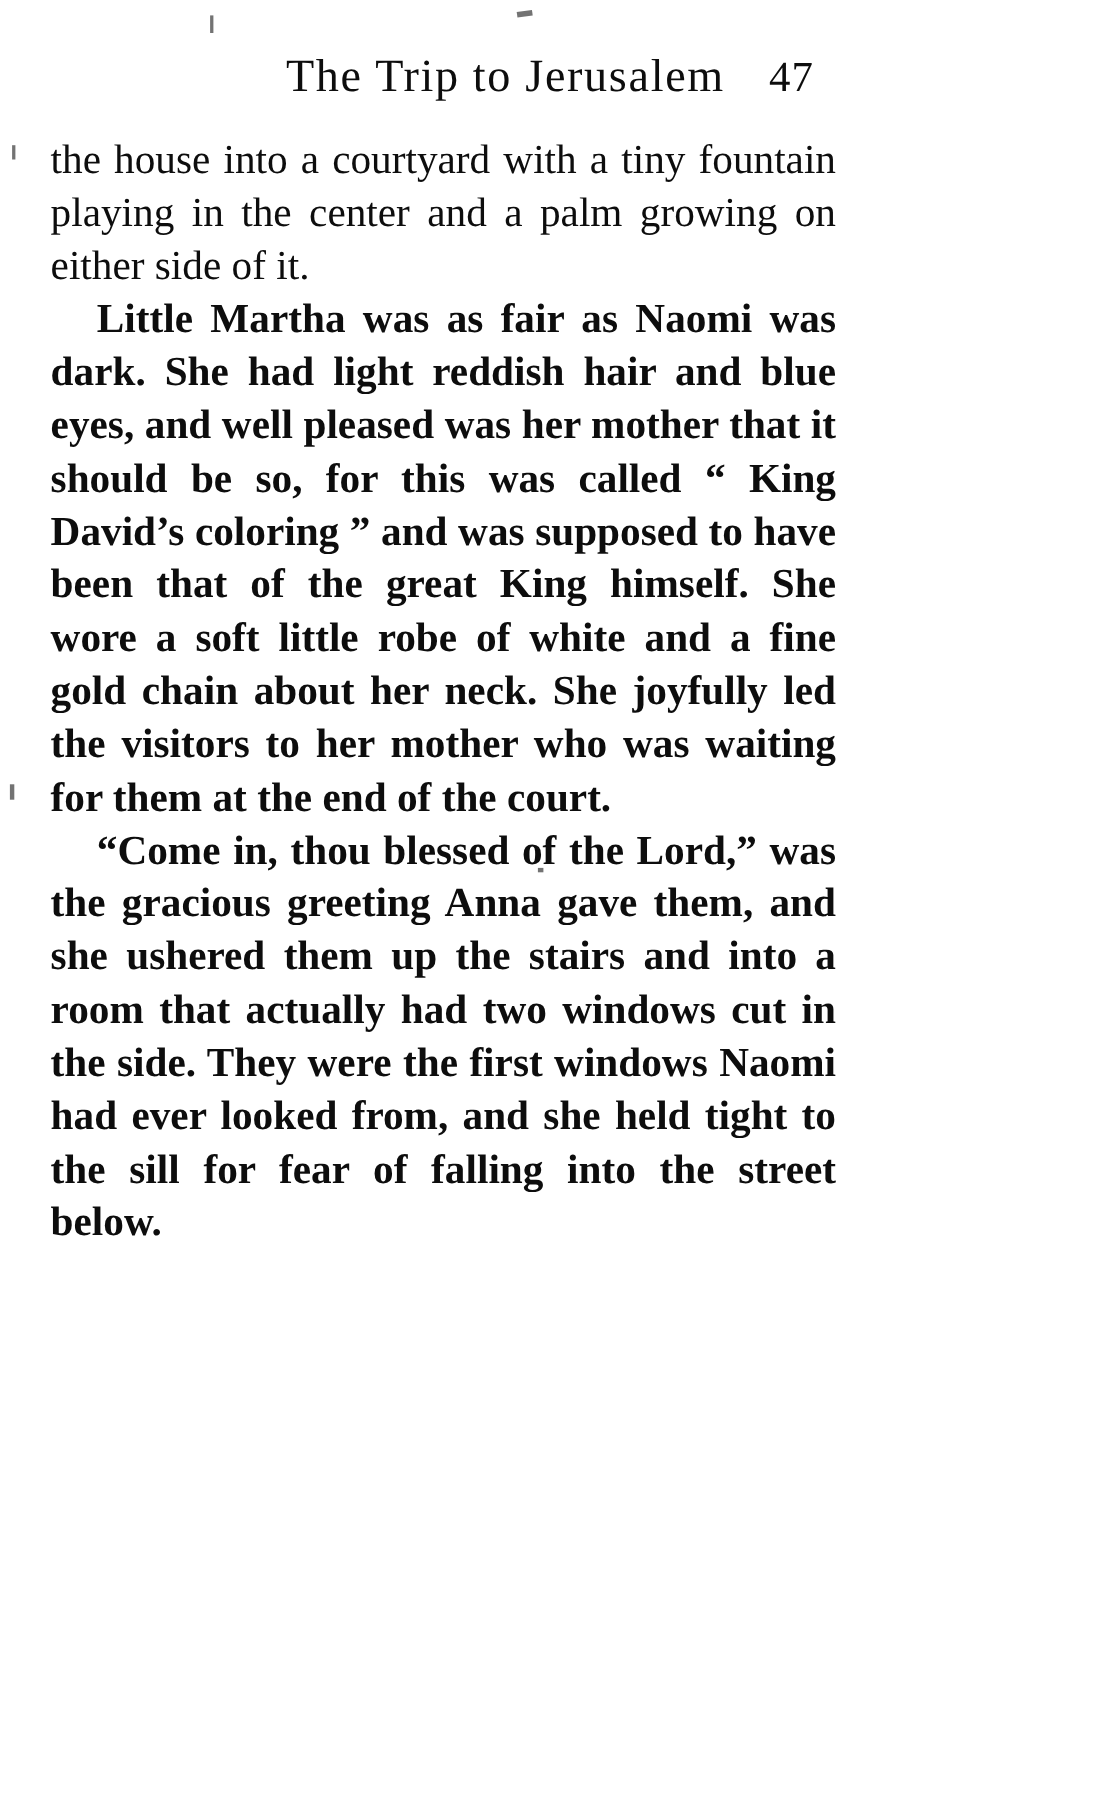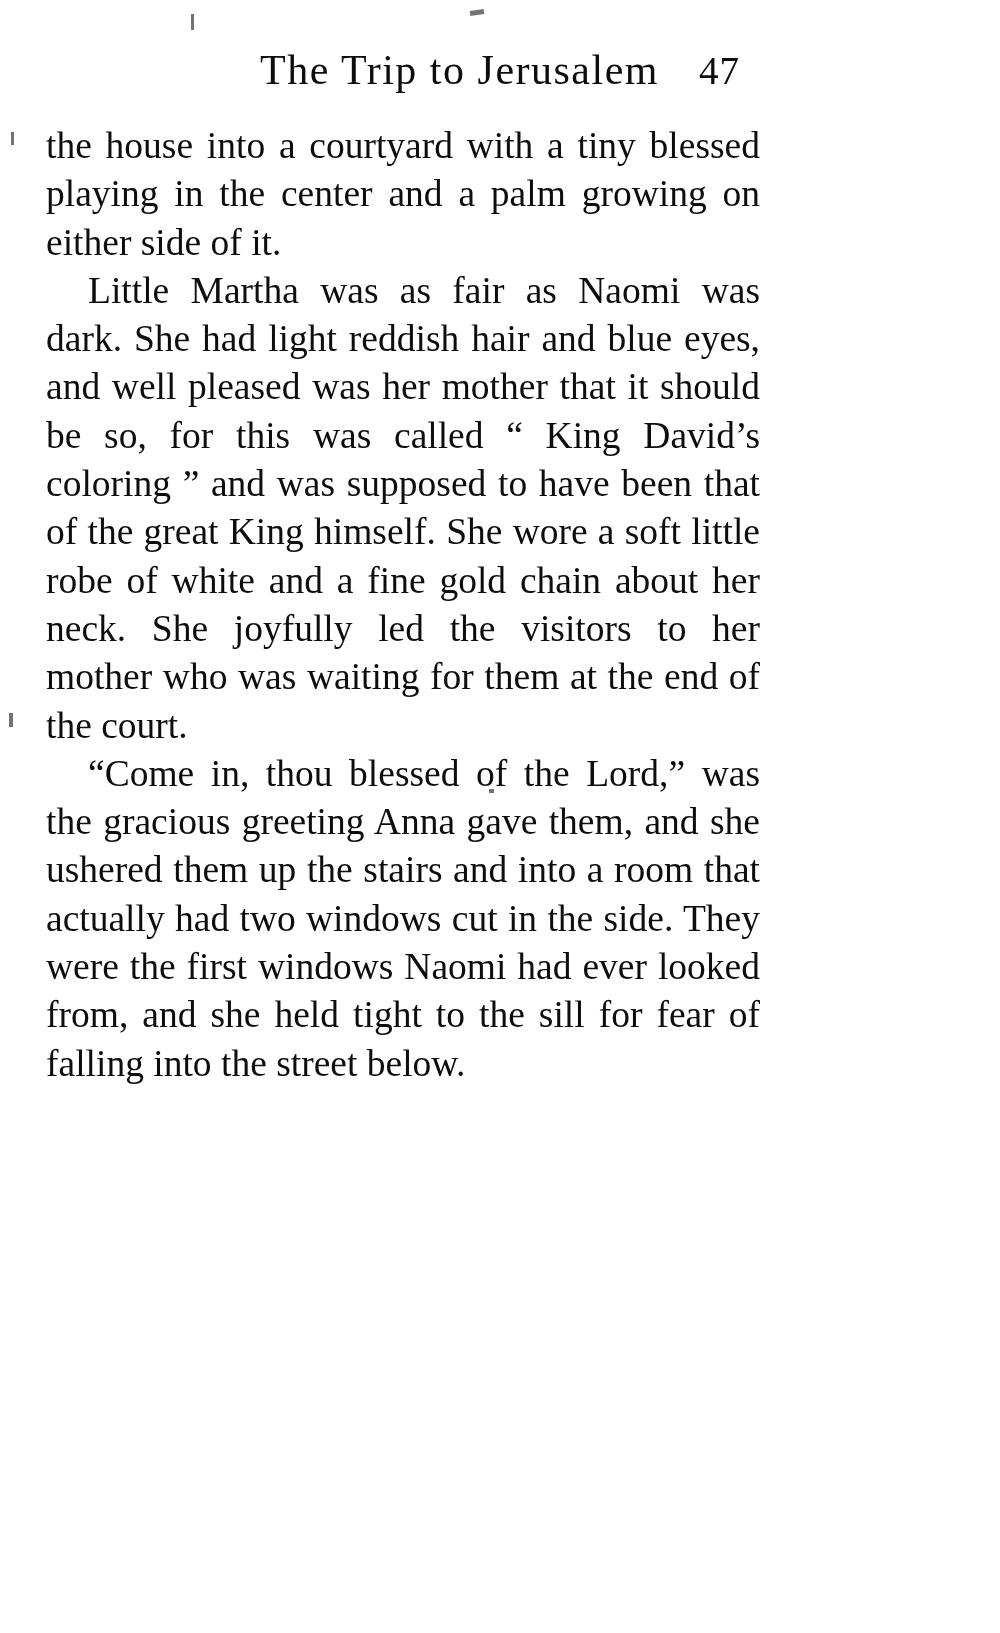--- a/index.html
+++ b/index.html
@@ -65,37 +65,38 @@
     font-size: 37.5px;
     line-height: 48.3px;
     text-align: justify;
     text-justify: inter-word;
   }
   .body-text p {
     margin: 0;
   }
   .body-text p.indent {
     text-indent: 42px;
+    font-weight: bold;
   }
   
 </style>
 </head>
 <body>
 
 <div class="page">
 
   <div class="speck speck-a"></div>
   <div class="speck speck-b"></div>
   <div class="speck speck-c"></div>
   <div class="speck speck-d"></div>
   <div class="speck speck-e"></div>
 
   <div class="header">
     <span class="header-title">The Trip to Jerusalem</span><span class="header-pagenum">47</span>
   </div>
 
   <div class="body-text">
-    <p>the house into a courtyard with a tiny blessed playing in the center and a palm growing on either side of it.</p>
+    <p>the house into a courtyard with a tiny fountain playing in the center and a palm growing on either side of it.</p>
     <p class="indent">Little Martha was as fair as Naomi was dark. She had light reddish hair and blue eyes, and well pleased was her mother that it should be so, for this was called “ King David’s coloring ” and was supposed to have been that of the great King himself. She wore a soft little robe of white and a fine gold chain about her neck. She joyfully led the visitors to her mother who was waiting for them at the end of the court.</p>
     <p class="indent">“Come in, thou blessed of the Lord,” was the gracious greeting Anna gave them, and she ushered them up the stairs and into a room that actually had two windows cut in the side. They were the first windows Naomi had ever looked from, and she held tight to the sill for fear of falling into the street below.</p>
   </div>
 
 </div>
 
 </body></html>

